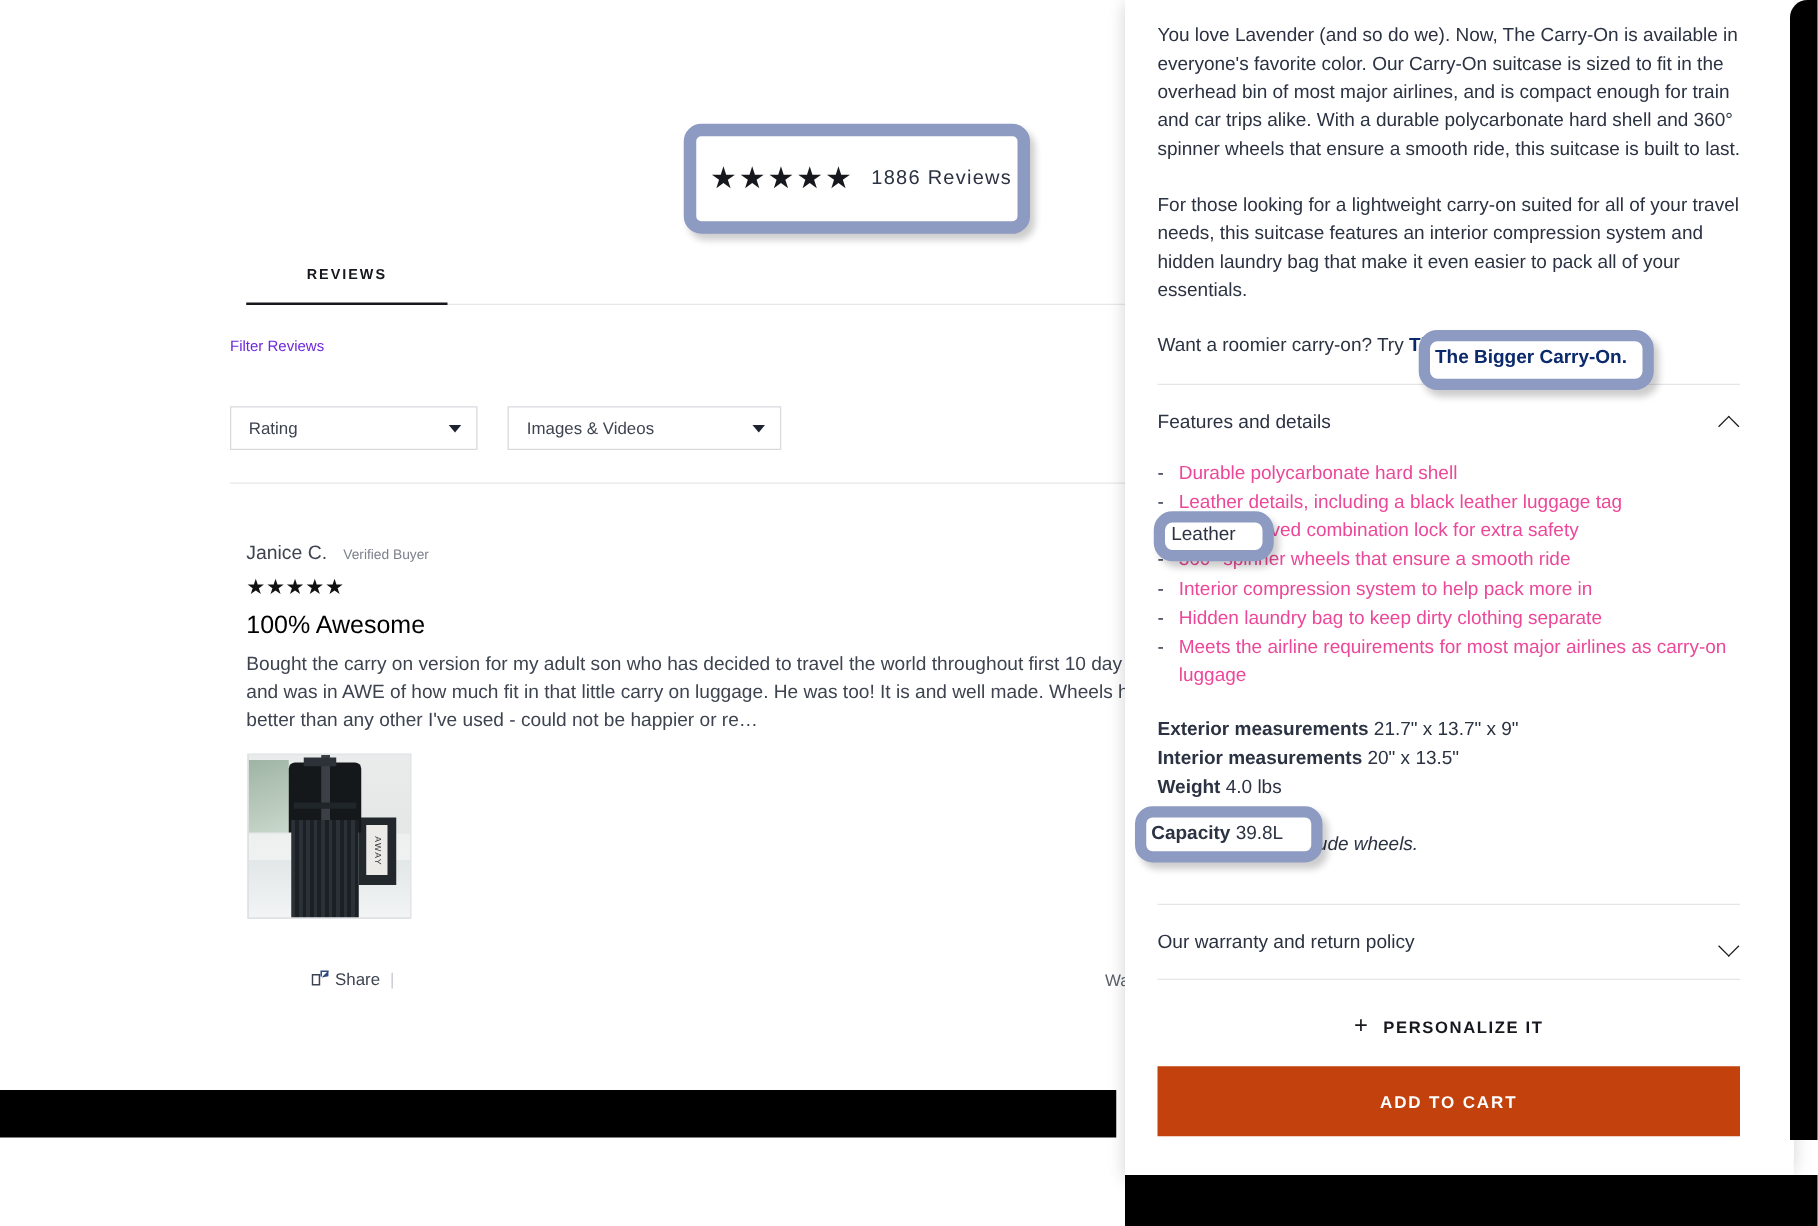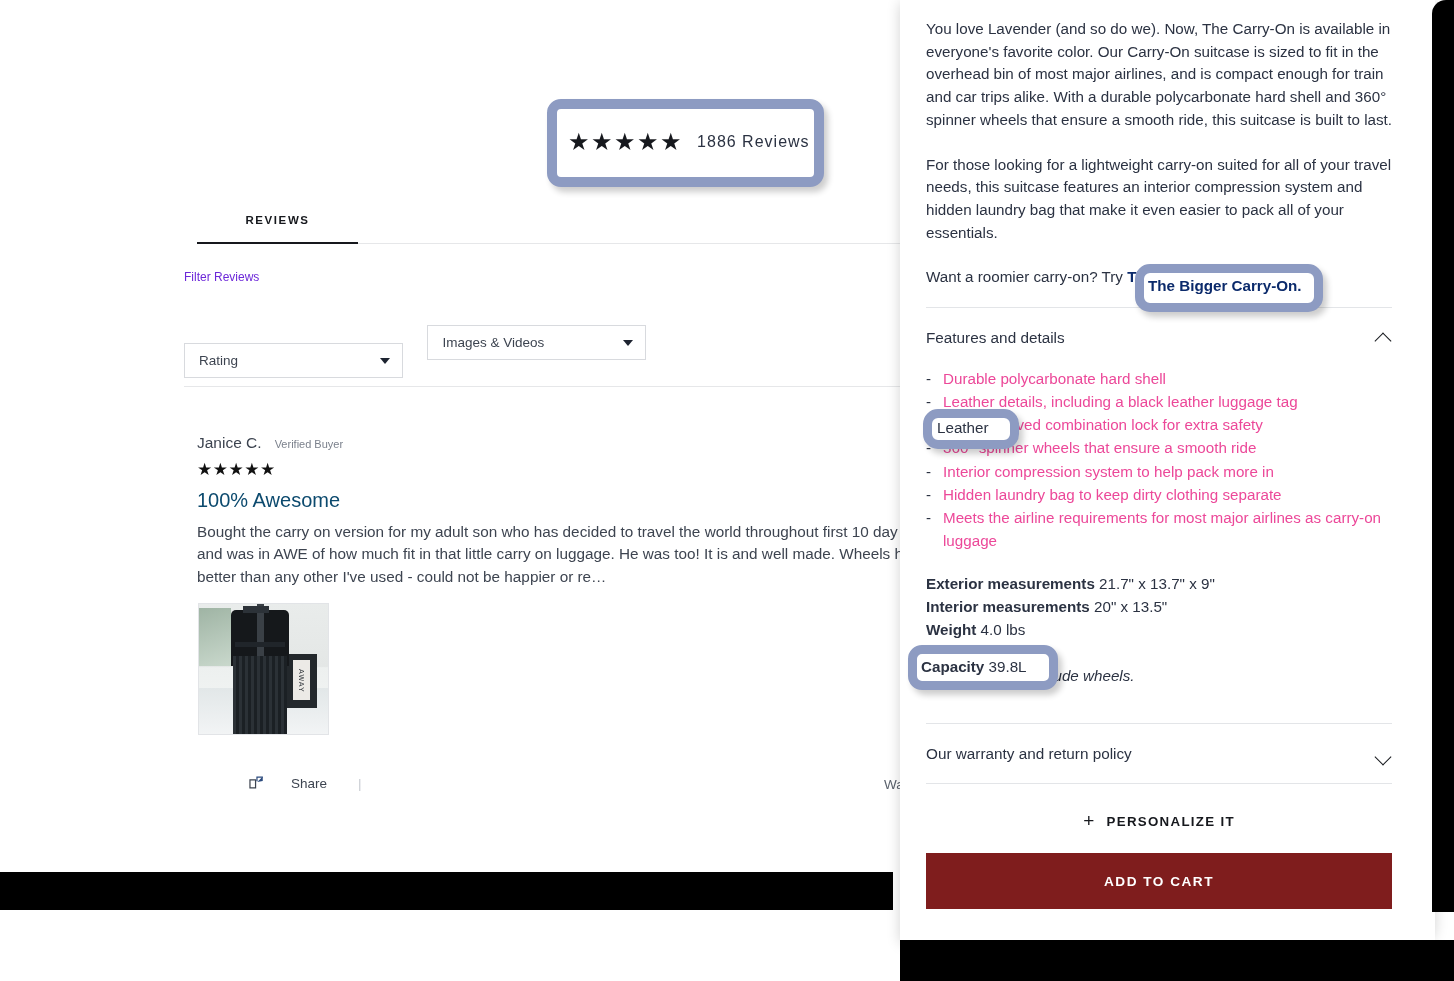--- a/index.html
+++ b/index.html
@@ -39,51 +39,51 @@
   .tab-underline{position:absolute;left:197px;top:242px;width:161px;height:2px;background:#16181d;}
 
   .filter-title{position:absolute;left:184px;top:270px;font-size:12px;color:#6d28d9;font-weight:400;}
 
   .selects{position:absolute;left:184px;top:325px;}
   .sel{
     display:inline-flex;align-items:center;justify-content:space-between;
     box-sizing:border-box;height:35px;border:1px solid #d8dade;background:#fff;
     font-size:13.5px;color:#3d4450;padding:0 12px 0 14px;cursor:pointer;vertical-align:top;
   }
-  #sel-rating{width:219px;margin-top:18px;}
+  #sel-rating{width:198px;}
   #sel-media{width:219px;margin-left:20px;}
   .caret{width:0;height:0;border-left:5px solid transparent;border-right:5px solid transparent;border-top:6px solid #1d2330;margin-left:8px;}
 
   .rule-filters{position:absolute;left:184px;top:386px;width:731px;height:1px;background:#e6e7e9;}
 
   .review{position:absolute;left:197px;top:434px;width:740px;}
   .rv-head{display:flex;align-items:baseline;gap:13px;}
   .rv-name{font-size:15.5px;color:#3d4450;}
   .rv-verified{font-size:11px;color:#7b818c;}
   .rv-stars{margin-top:9px;font-size:17px;letter-spacing:0.5px;color:#111;line-height:1;}
-  .rv-title{margin-top:11px;font-size:20px;color:#0c4a6e;font-weight:400;}
+  .rv-title{margin-top:11px;font-size:20px;color:#000000;font-weight:400;}
   .rv-body{margin-top:9px;font-size:15.3px;line-height:1.47;color:#3d4450;width:745px;}
 
   .rv-photo{
     position:absolute;left:198px;top:603px;width:129px;height:130px;
     border:1px solid #e2e4e7;overflow:hidden;background:#cdd2d6;
   }
   .ph-wall{position:absolute;inset:0;background:linear-gradient(180deg,#e9eceb 0%,#e4e7e6 48%,#edf0ef 49%,#f4f6f5 100%);}
   .ph-window{position:absolute;left:0;top:4px;width:32px;height:58px;background:linear-gradient(160deg,#9fb4a4,#c9d8cc);}
   .ph-floor{position:absolute;left:0;bottom:0;width:100%;height:46px;background:linear-gradient(180deg,#e2e7e8,#f2f4f5);}
   .ph-case{position:absolute;left:34px;bottom:0;width:54px;height:78px;background:repeating-linear-gradient(90deg,#2b3136 0 3px,#1b2024 3px 6px);}
   .ph-case2{position:absolute;left:88px;bottom:26px;width:30px;height:54px;background:#23282c;}
   .ph-tag{position:absolute;left:94px;bottom:34px;width:17px;height:40px;background:#eceae6;}
   .ph-tag span{display:block;transform:rotate(90deg);transform-origin:center;font-size:7px;letter-spacing:1px;color:#33383d;margin-top:14px;}
   .ph-bag{position:absolute;left:32px;top:6px;width:58px;height:56px;background:#15181b;border-radius:5px 5px 0 0;}
   .ph-handle{position:absolute;left:58px;top:0px;width:7px;height:54px;background:#3a4046;}
   .ph-handle2{position:absolute;left:44px;top:2px;width:26px;height:7px;background:#2c3238;}
   .ph-strap{position:absolute;left:36px;top:38px;width:50px;height:5px;background:#20252a;}
 
-  .share-row{position:absolute;left:249px;top:775px;display:flex;align-items:center;gap:27px;font-size:13.5px;color:#3d4450;justify-content:center;}
+  .share-row{position:absolute;left:249px;top:775px;display:flex;align-items:center;gap:4px;font-size:13.5px;color:#3d4450;justify-content:center;}
   .share-ico{display:inline-block;}
   .share-sep{color:#c7cbd1;margin-left:4px;}
   .helpful{position:absolute;left:884px;top:777px;font-size:13.5px;color:#5a616c;white-space:nowrap;}
 
   
   .right{position:absolute;left:900px;top:0;width:535px;height:940px;background:#fff;overflow:hidden;}
   .rp{position:absolute;left:26px;top:0;width:466px;}
   .desc p{font-size:15.2px;line-height:1.495;color:#2b3242;margin:0 0 22px 0;}
   .desc p:first-child{margin-top:18px;}
   .link-bigger{color:#0b2a6b;font-weight:700;text-decoration:none;}
@@ -114,21 +114,21 @@
   .measure .note{font-style:italic;color:#2b3242;}
 
   .personalize{
     display:flex;align-items:center;justify-content:center;gap:11px;
     padding:28px 0 22px 0;font-size:13.3px;letter-spacing:1.3px;font-weight:700;color:#16181d;cursor:pointer;
   }
   .plus{font-size:19px;font-weight:400;line-height:1;position:relative;top:-1px;}
 
   .atc{
     display:block;width:466px;height:56px;border:0;cursor:pointer;
-    background:#7f1d1d;color:#fff;font-size:13.6px;letter-spacing:1.5px;font-weight:700;
+    background:#c2410c;color:#fff;font-size:13.6px;letter-spacing:1.5px;font-weight:700;
     font-family:"Liberation Sans","DejaVu Sans",sans-serif;
   }
 
   
   .hl{position:absolute;border-radius:13px;pointer-events:none;box-shadow:4px 5px 6px rgba(0,0,0,.20);}
   #hl-rating{left:547px;top:99px;width:277px;height:88px;border:10px solid #8d9bc2;box-sizing:border-box;background:#fff;border-radius:14px;}
   #hl-bigger{left:1135px;top:264px;width:188px;height:48px;border:9px solid #8d9bc2;box-sizing:border-box;background:#fff;border-radius:15px;}
   #hl-leather{left:923px;top:409px;width:96px;height:40px;border:9px solid #8d9bc2;box-sizing:border-box;background:#fff;border-radius:15px;}
   #hl-capacity{left:908px;top:645px;width:150px;height:45px;border:9px solid #8d9bc2;box-sizing:border-box;background:#fff;border-radius:14px;}
 

